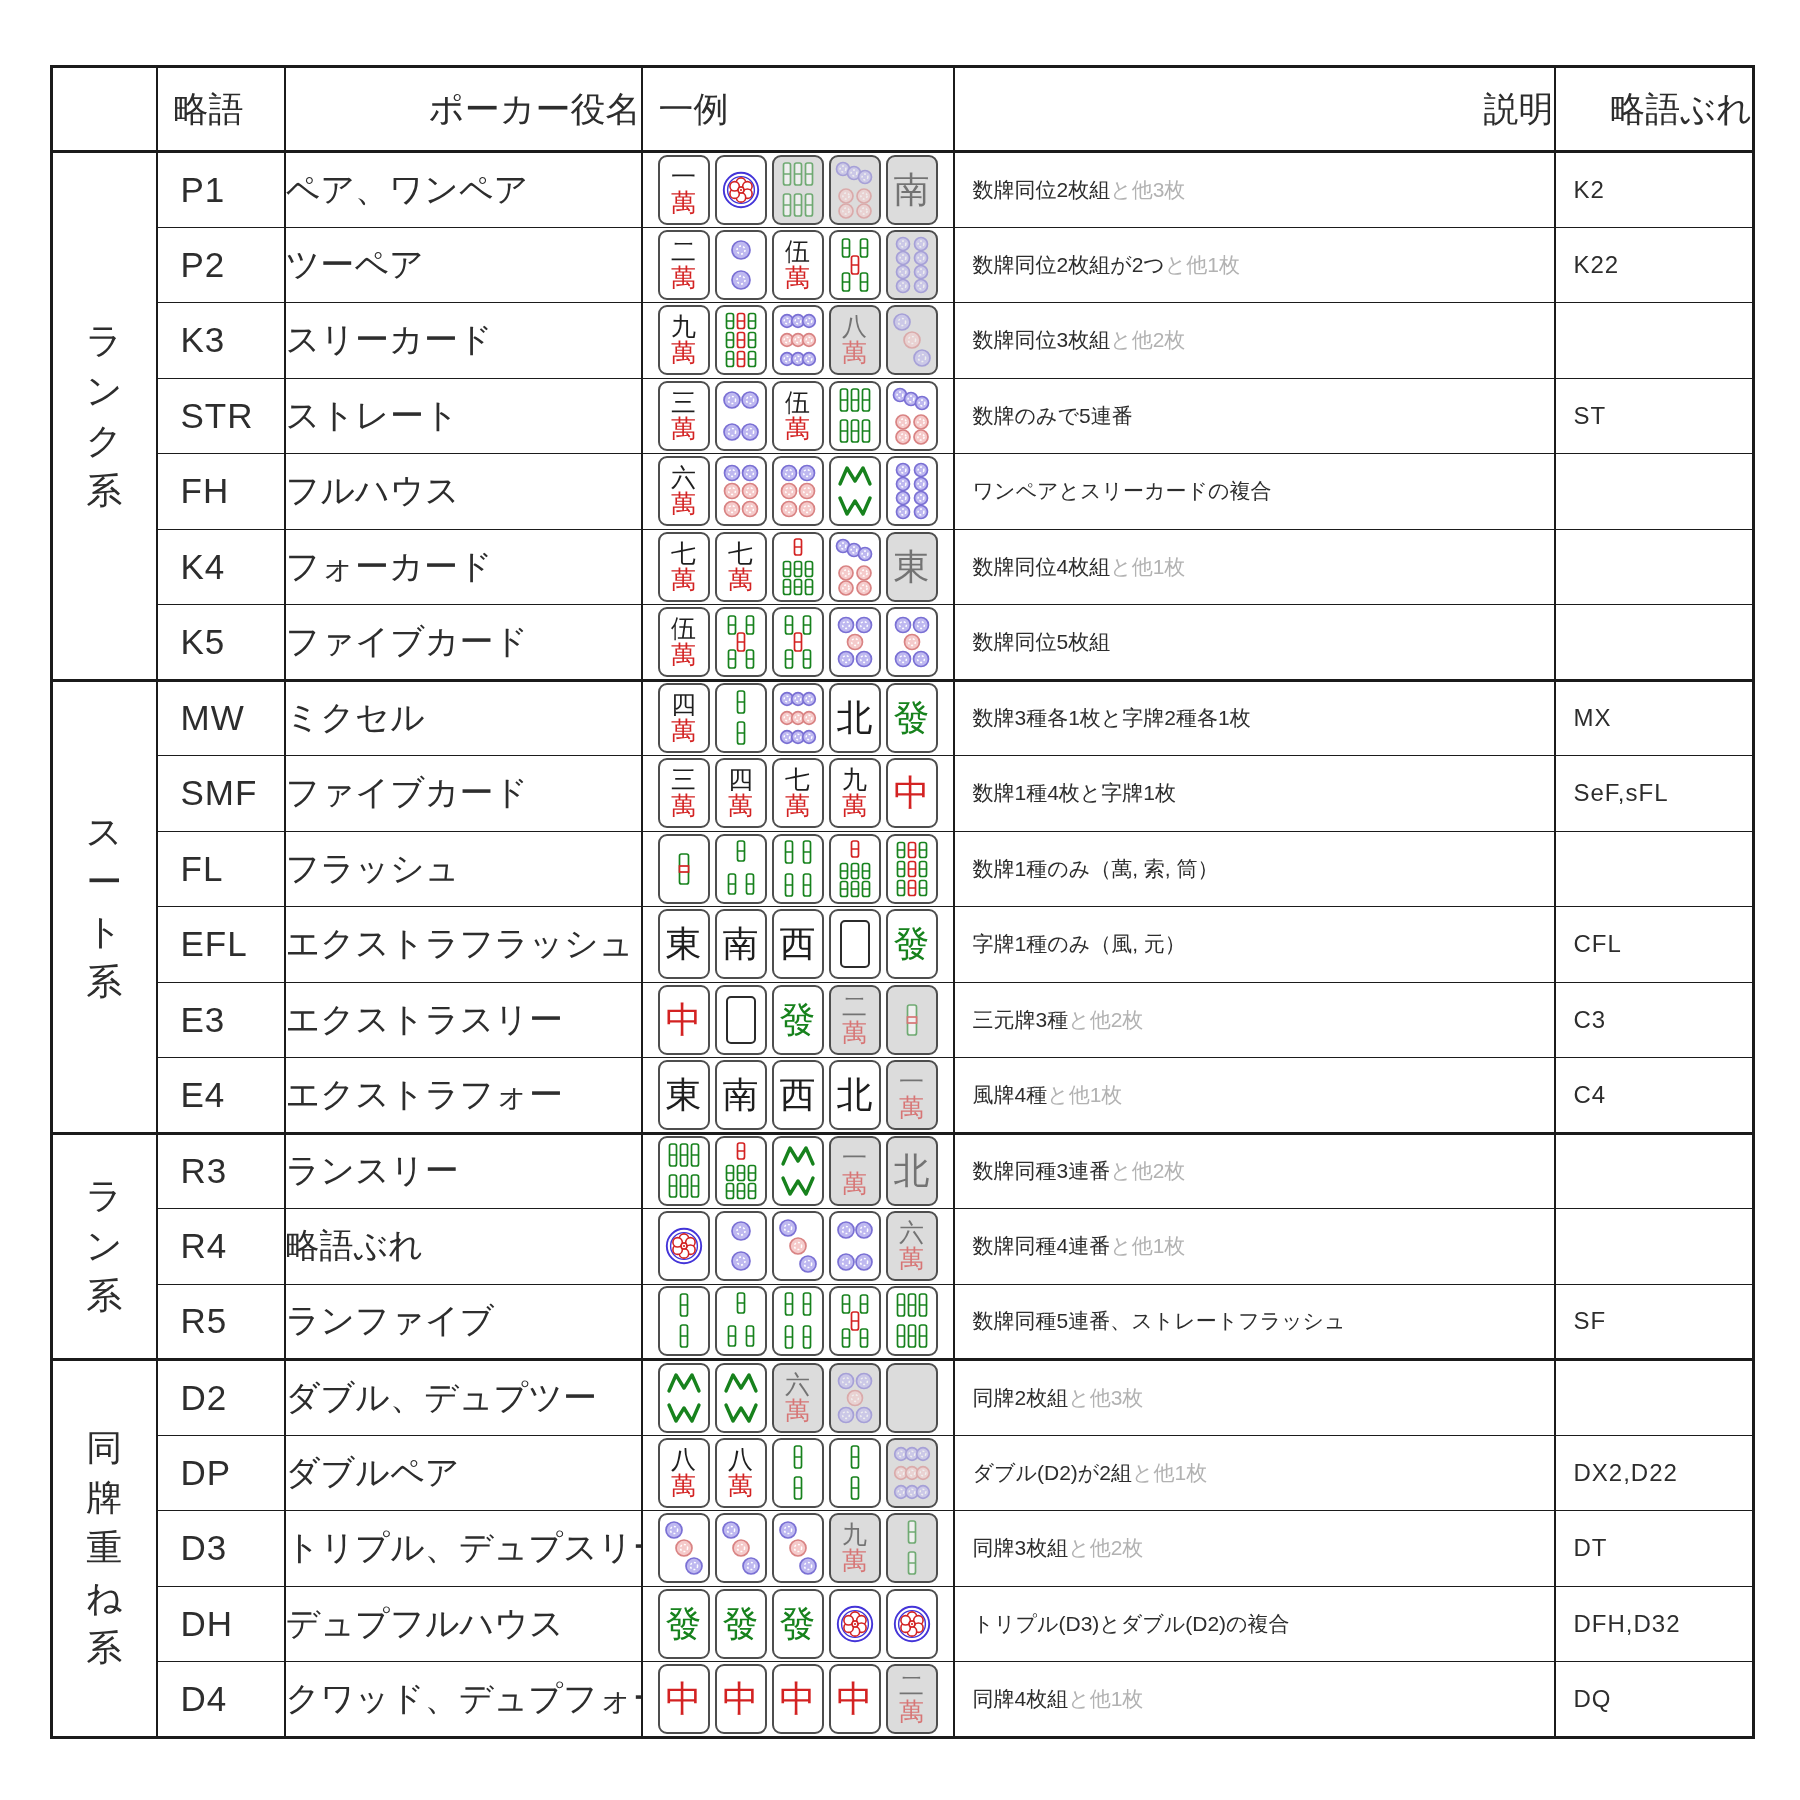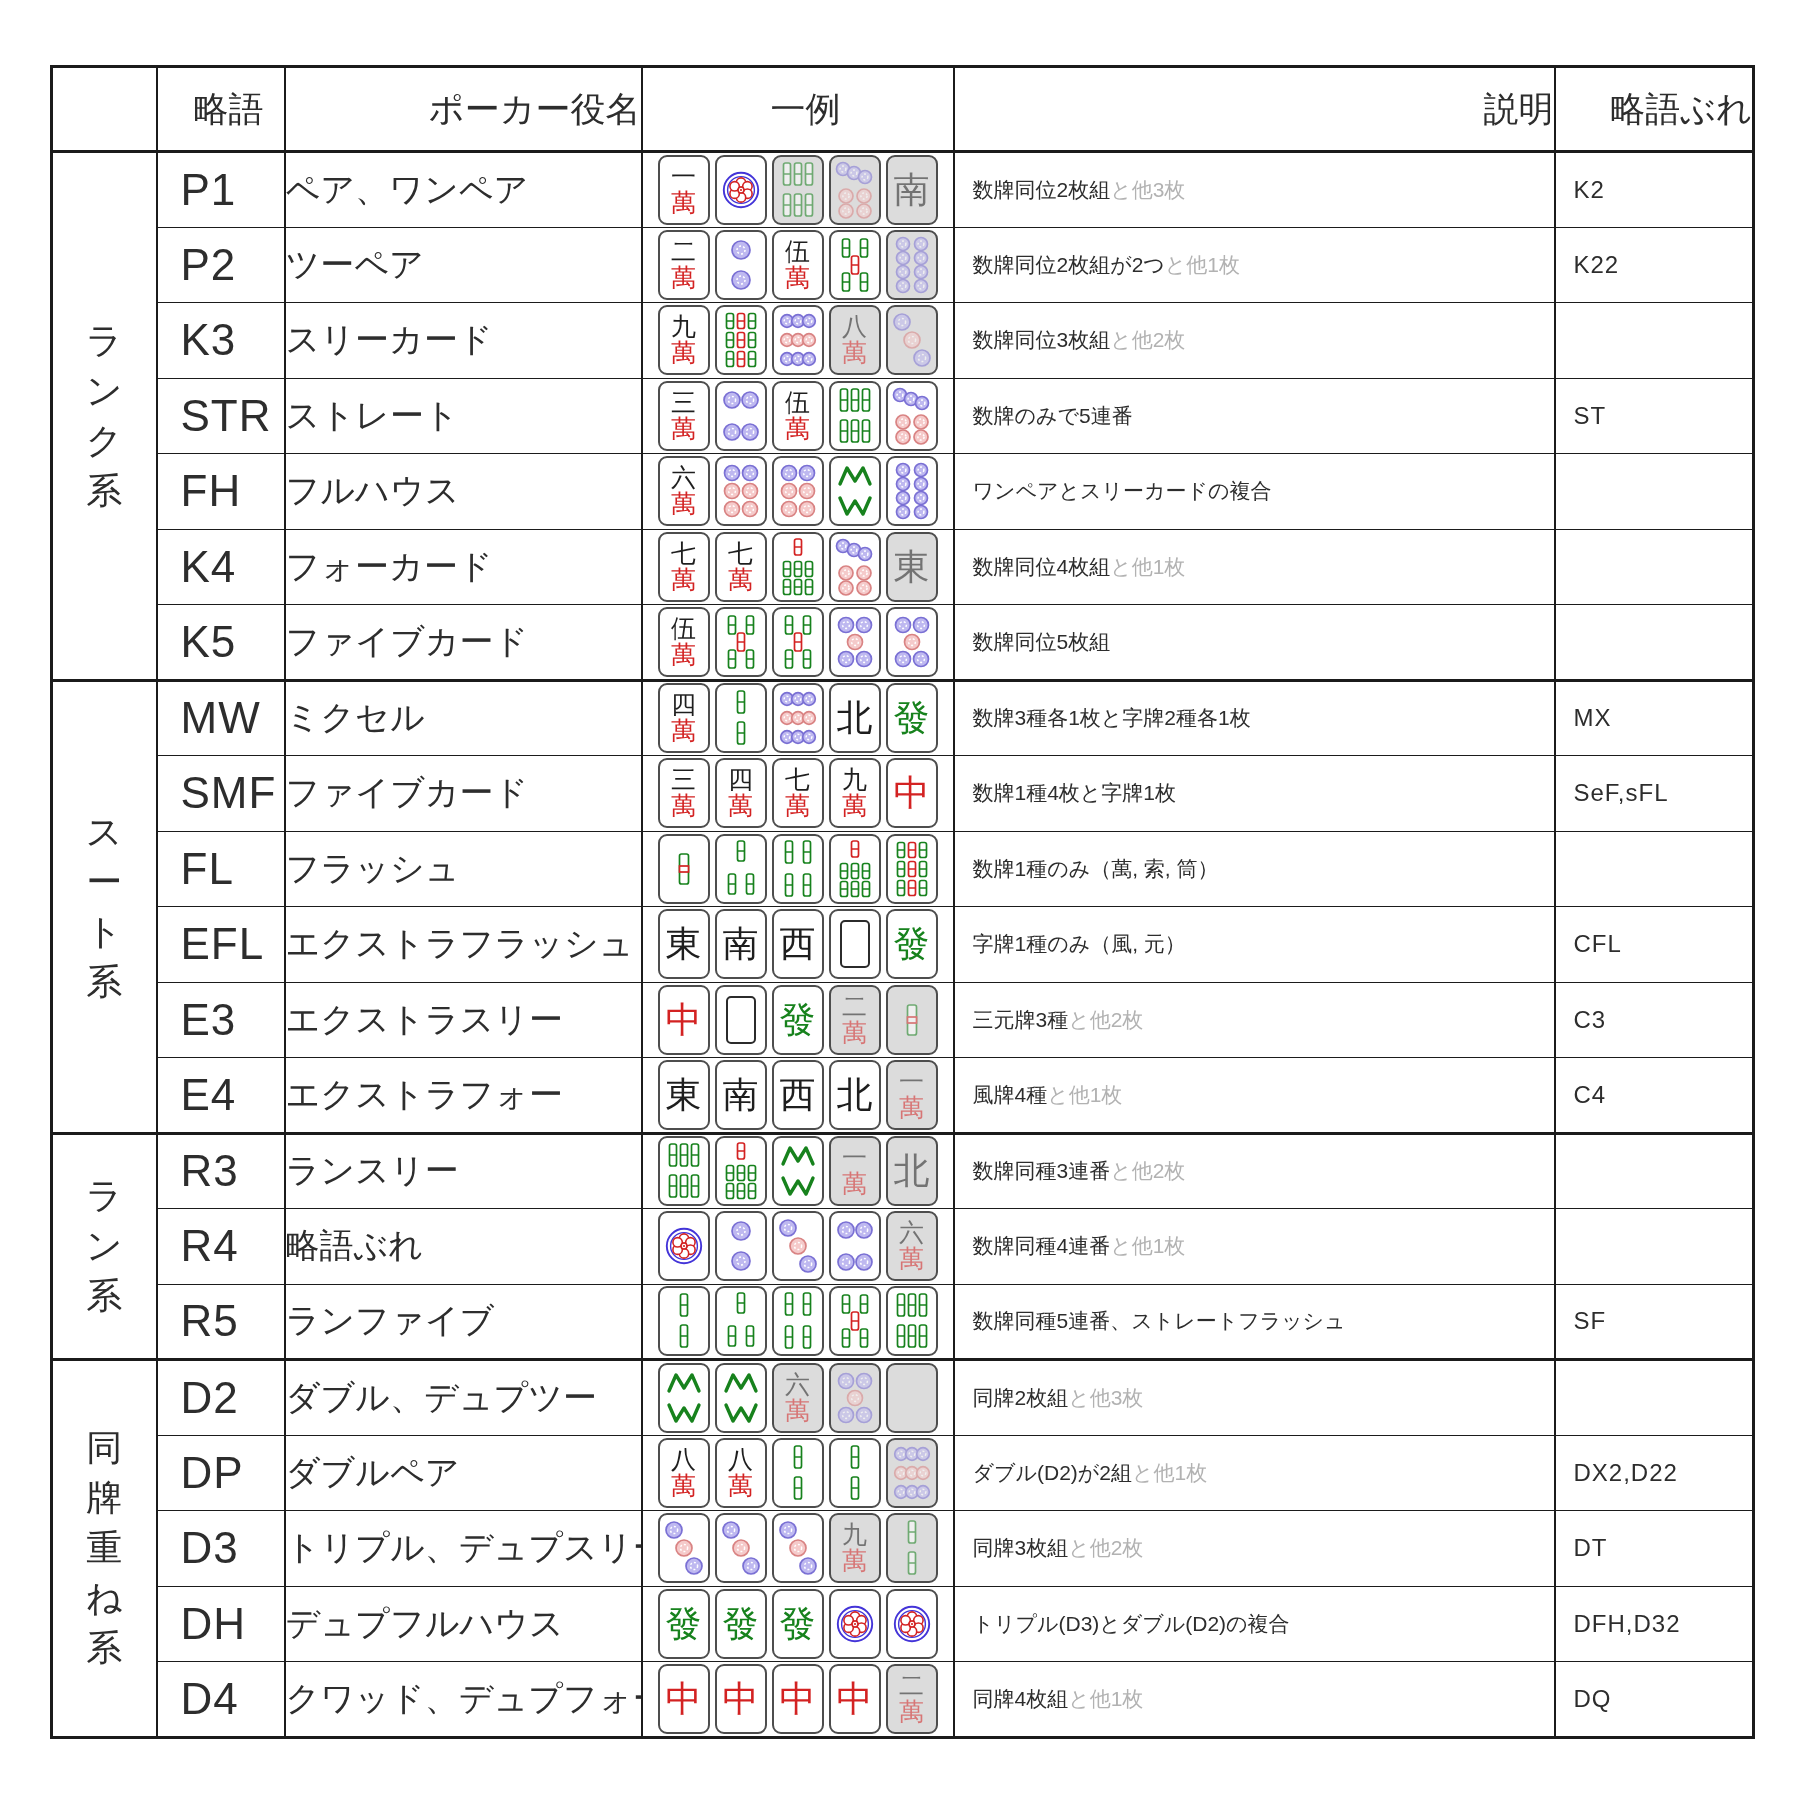--- a/index.html
+++ b/index.html
@@ -6,27 +6,27 @@
     font-family:"Liberation Sans",sans-serif;color:#2d2d2d;}
   .page{position:relative;width:1800px;height:1800px;background:#fff;}
   table.hands{position:absolute;left:50px;top:65px;width:1702px;border-collapse:collapse;
     table-layout:fixed;border:3px solid var(--grid);}
   col.c-group{width:105px}col.c-abbr{width:128px}col.c-name{width:357px}
   col.c-ex{width:312px}col.c-desc{width:601px}col.c-var{width:199px}
   th,td{border:2px solid var(--grid);border-top-width:1.5px;border-bottom-width:1.5px;
     padding:0;vertical-align:middle;overflow:hidden;}
   thead tr{height:85px;}
   thead th{border-bottom-width:3px;font-weight:normal;font-size:35px;text-align:right;padding-left:35px;}
-  thead th.center{text-align:center;padding-left:16px;}
+  thead th.center{text-align:left;padding-left:16px;}
   tbody tr{height:75.5px;}
   tr.group-start td{border-top-width:3px;}
   td.group-cell{text-align:center;}
   .group-label{display:flex;flex-direction:column;align-items:center;justify-content:center;gap:14px;
     font-size:36px;line-height:1;}
-  td.abbr-cell{font-size:44px;padding-left:23px;letter-spacing:1px;}
+  td.abbr-cell{font-size:35px;padding-left:23px;letter-spacing:1px;}
   td.name-cell{font-size:34px;white-space:nowrap;}
   td.desc-cell{font-size:21px;padding-left:18px;white-space:nowrap;}
   td.var-cell{font-size:24px;padding-left:18px;letter-spacing:1px;}
   .seg-gray{color:var(--muted);}
   td.ex-cell{padding:0;}
   .tiles{display:flex;justify-content:center;align-items:center;gap:5px;}
   .tile{width:52px;height:70px;box-sizing:border-box;border:2.5px solid var(--tileborder);
     border-radius:9px;background:#fff;display:flex;align-items:center;justify-content:center;flex:0 0 auto;}
   .tile.gray{background:var(--tilegray);}
   .tile.gray .face{opacity:.55;}

